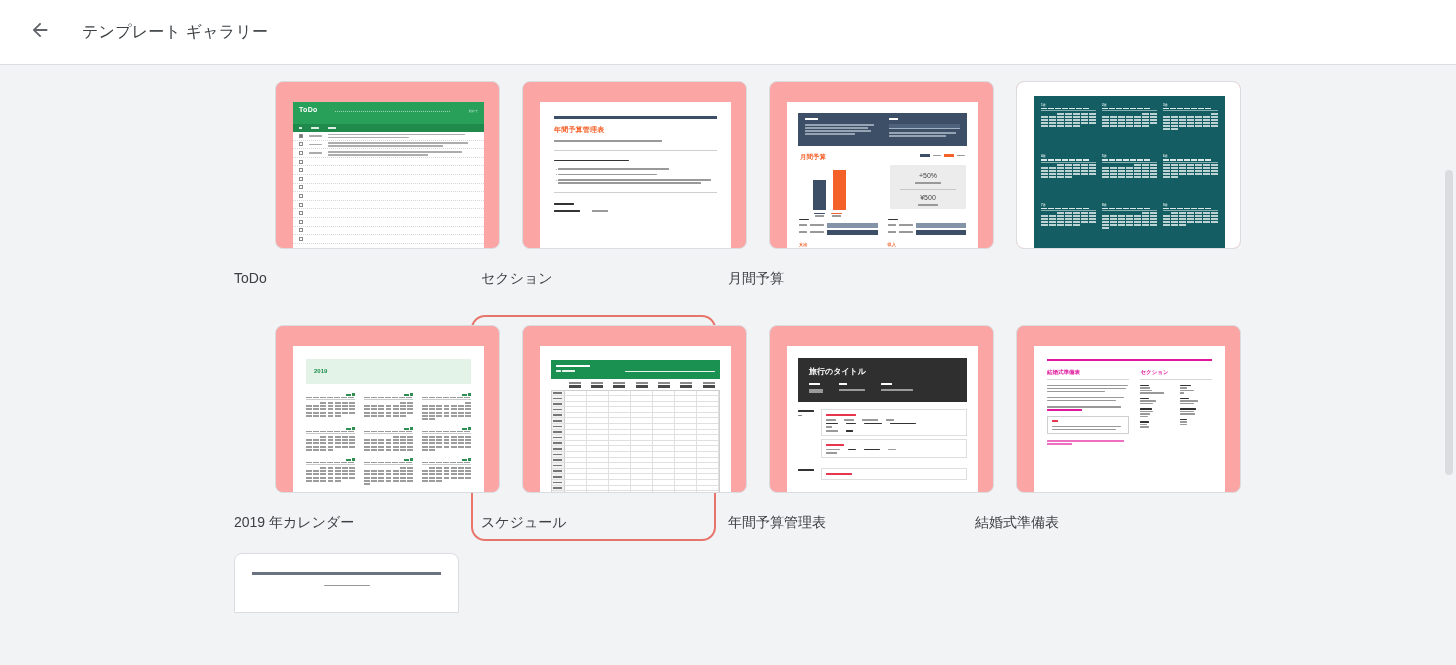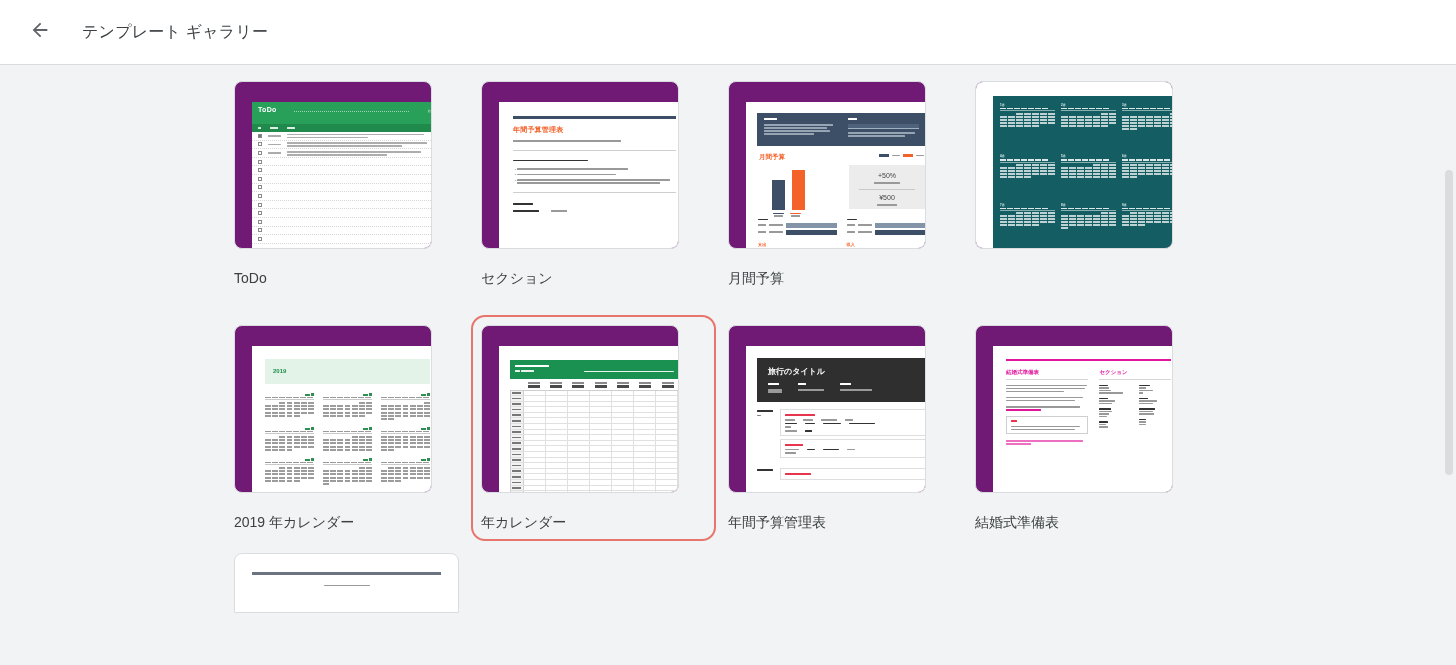--- a/index.html
+++ b/index.html
@@ -48,26 +48,27 @@
     display: flex; flex-wrap: wrap;
     margin-left: 234px;
     margin-top: 16px;
     width: 986px;
     gap: 38px 22px;
   }
 
   .card-wrap { width: 225px; }
   .card {
     position: relative;
-    width: 198px; height: 168px;
-    background: #701a75;
+    width: 225px; height: 168px;
+    background: #fca5a5;
     border: 1px solid #dadce0;
     border-radius: 8px;
     overflow: hidden;
     cursor: pointer;
+    margin-left: 41px;
   }
   .card-wrap.selected {
     outline: 2px solid #e8756b;
     outline-offset: 8px;
     border-radius: 4px;
   }
   .card-label {
     margin-top: 20px;
     font-size: 14px; color: #3c4043;
     line-height: 18px;
@@ -1576,21 +1577,21 @@
                     <span class="cell"></span>
                     <span class="cell"></span>
                     <span class="cell"></span>
                     <span class="cell"></span>
                     <span class="cell"></span>
                   </div>
                 </div>
 
             </div>
           </div>
-          <div class="card-label">年カレンダー</div>
+          <div class="card-label">スケジュール</div>
         </div>
 
         <div class="card-wrap">
           <div class="card">
             <div class="thumb">
               <div class="tp-head">
                 <div class="t">旅行のタイトル</div>
                 <div class="tp-meta">
                   <div class="col"><div class="h"><span class="blur" style="width:11px;background:#fff;opacity:1"></span></div><span class="blur" style="width:14px;background:#ddd"></span><br><span class="blur" style="width:14px;background:#ddd"></span></div>
                   <div class="col"><div class="h"><span class="blur" style="width:8px;background:#fff;opacity:1"></span></div><span class="blur" style="width:26px;background:#ddd"></span></div>

